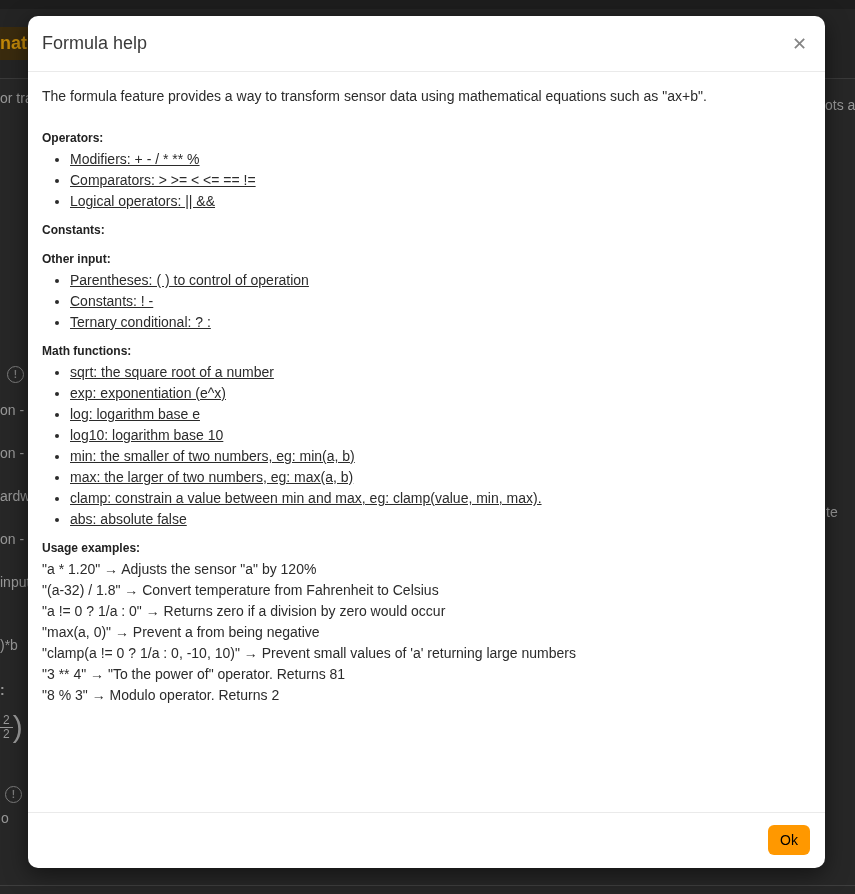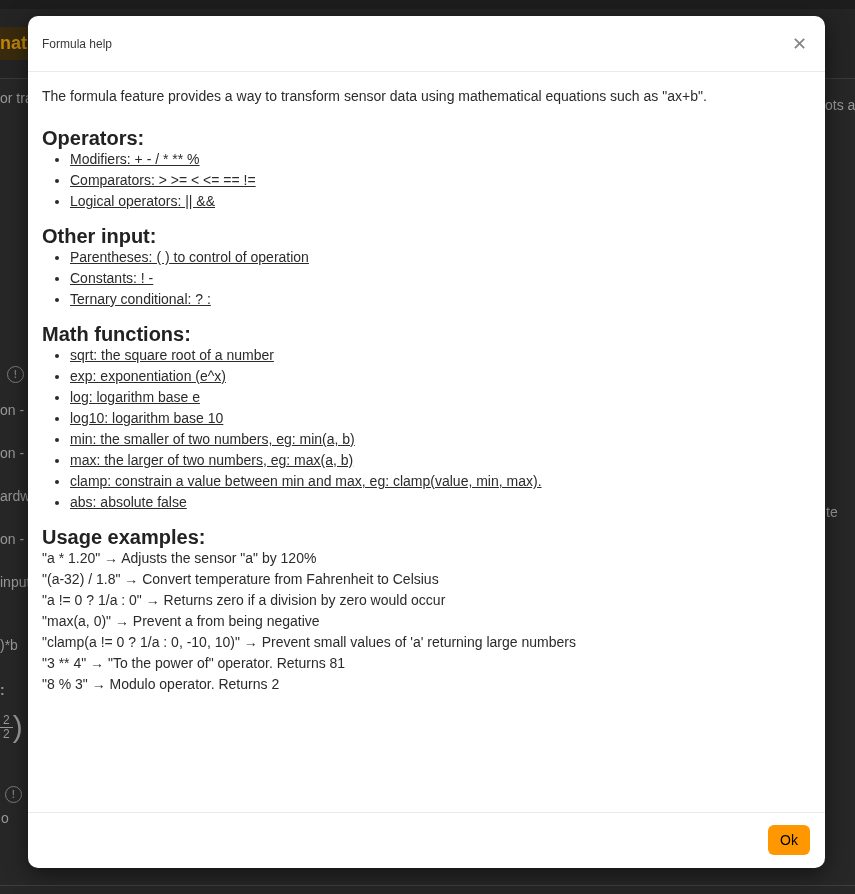--- a/index.html
+++ b/index.html
@@ -36,32 +36,32 @@
     background: #ffffff; border-radius: 10px;
     box-shadow: 0 6px 22px rgba(0,0,0,0.5);
     display: flex; flex-direction: column; overflow: hidden;
   }
   .dialog-header {
     height: 55px; flex: 0 0 auto;
     display: flex; align-items: center; justify-content: space-between;
     padding: 0 12px 0 14px;
     border-bottom: 1px solid #eaeaea;
   }
-  .dialog-title { font-size: 12px; color: #3a3a3a; }
+  .dialog-title { font-size: 18px; color: #3a3a3a; }
   .close-btn {
     background: none; border: none; padding: 2px 6px; cursor: pointer;
     color: #858585; font-size: 18px; line-height: 1; font-family: inherit;
   }
   .dialog-body {
     flex: 1 1 auto; overflow: hidden;
     padding: 14px 14px 0 14px;
     font-size: 14px; line-height: 21px; color: #2b2b2b;
   }
   .dialog-body p.intro { margin: 0 0 21px 0; }
-  .dialog-body h4 { font-size: 20px; margin: 14px 0 0 0; color: #222; }
+  .dialog-body h4 { font-size: 12px; margin: 8px 0 0 0; color: #222; }
   .dialog-body ul { margin: 0; padding: 0 0 0 28px; text-decoration: underline; }
   .dialog-body li { margin: 0; }
   .usage-line { white-space: pre-wrap; }
   .dialog-footer {
     flex: 0 0 auto; border-top: 1px solid #eaeaea;
     padding: 12px 15px 13px 15px; text-align: right;
   }
   .ok-btn {
     background: #ff9800; border: none; border-radius: 6px;
     color: #000000; font-size: 14px; padding: 7px 12px; min-width: 40px;
@@ -118,20 +118,21 @@
   <div class="dialog-body">
     <p class="intro">The formula feature provides a way to transform sensor data using mathematical equations such as "ax+b".</p>
 
     <h4>Operators:</h4>
     <ul>
       <li>Modifiers: + - / * ** %</li>
       <li>Comparators: &gt; &gt;= &lt; &lt;= == !=</li>
       <li>Logical operators: || &amp;&amp;</li>
     </ul>
 
+    <h4>Constants:</h4>
 
     <h4>Other input:</h4>
     <ul>
       <li>Parentheses: ( ) to control of operation</li>
       <li>Constants: ! -</li>
       <li>Ternary conditional: ? :</li>
     </ul>
 
     <h4>Math functions:</h4>
     <ul>

